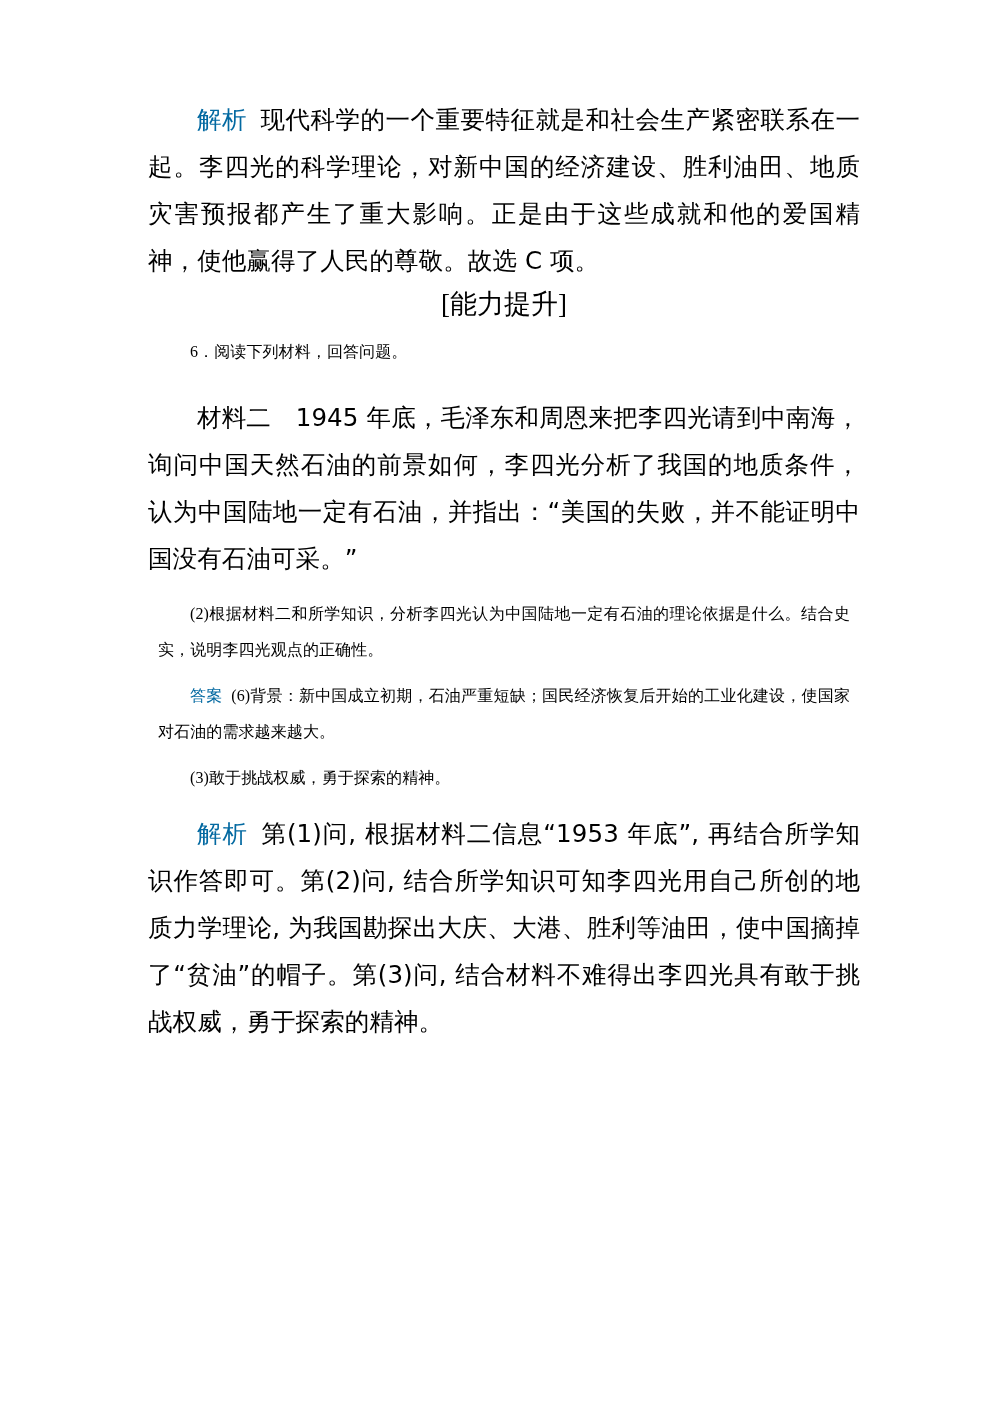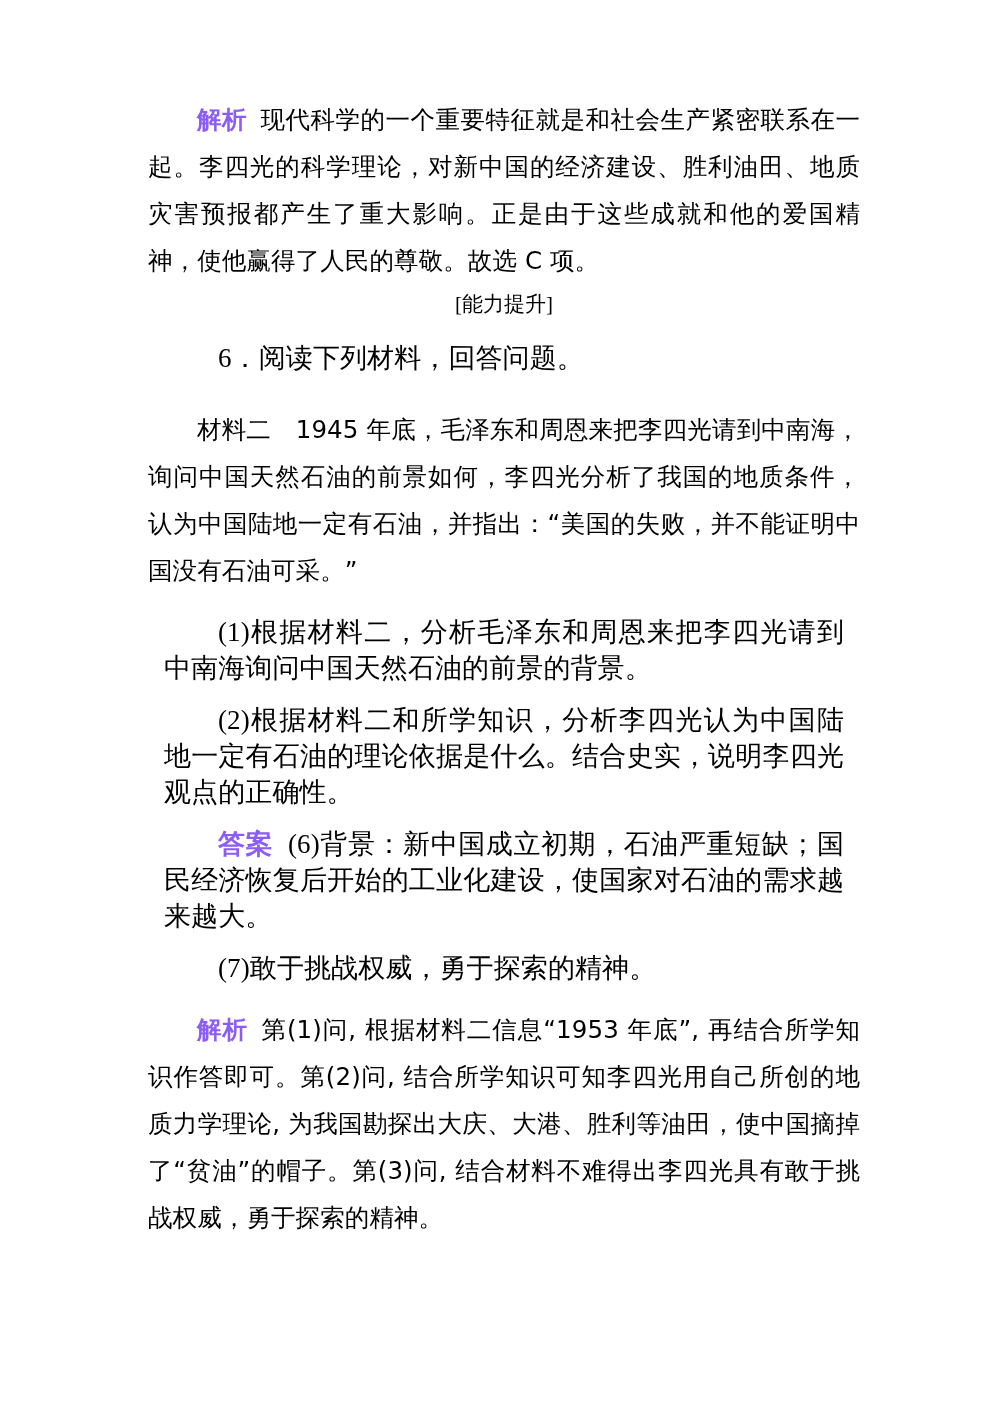--- a/index.html
+++ b/index.html
@@ -36,42 +36,42 @@
     text-align: justify;
     text-justify: inter-ideograph;
     margin: 0;
     letter-spacing: 0.1px;
     font-weight: 400;
   }
 
   
   .p-q {
     font-family: "Liberation Serif", "DejaVu Serif", serif;
-    font-size: 27px;
+    font-size: 16px;
     line-height: 36px;
     text-align: justify;
     text-justify: inter-ideograph;
-    margin: 16px;
+    margin: 10px;
     letter-spacing: 0.1px;
   }
 
   .indent { text-indent: 2em; }
 
   .center {
     text-align: center;
     font-family: "Liberation Serif", "DejaVu Serif", serif;
-    font-size: 21px;
+    font-size: 27px;
     line-height: 40px;
     margin: 0;
   }
 
   
   .tag {
-    color: #8b5cf6;
-    font-weight: 700;
+    color: #0369a1;
+    font-weight: 400;
     font-family: "DejaVu Sans", "Liberation Sans", sans-serif;
     padding-right: 0.55em;
   }
 
   .gap-sm { height: 4px; }
   .gap-md { height: 10px; }
 </style>
 </head>
 <body>
 
@@ -85,24 +85,23 @@
 
   <div class="gap-sm"></div>
 
 
   <div class="gap-md"></div>
 
   <p class="p-mat indent">材料二　1945 年底，毛泽东和周恩来把李四光请到中南海，询问中国天然石油的前景如何，李四光分析了我国的地质条件，认为中国陆地一定有石油，并指出：“美国的失败，并不能证明中国没有石油可采。”</p>
 
   <div class="gap-sm"></div>
 
-  <p class="p-q indent">(1)根据材料二，分析毛泽东和周恩来把李四光请到中南海询问中国天然石油的前景的背景。</p>
   <p class="p-q indent">(2)根据材料二和所学知识，分析李四光认为中国陆地一定有石油的理论依据是什么。结合史实，说明李四光观点的正确性。</p>
 
   <p class="p-q indent"><span class="tag">答案</span><span>(6)背景：新中国成立初期，石油严重短缺；国民经济恢复后开始的工业化建设，使国家对石油的需求越来越大。</span></p>
 
-  <p class="p-q indent">(7)敢于挑战权威，勇于探索的精神。</p>
+  <p class="p-q indent">(3)敢于挑战权威，勇于探索的精神。</p>
 
   <div class="gap-sm"></div>
 
   <p class="p-mat indent"><span class="tag">解析</span><span>第(1)问, 根据材料二信息“1953 年底”, 再结合所学知识作答即可。第(2)问, 结合所学知识可知李四光用自己所创的地质力学理论, 为我国勘探出大庆、大港、胜利等油田，使中国摘掉了“贫油”的帽子。第(3)问, 结合材料不难得出李四光具有敢于挑战权威，勇于探索的精神。</span></p>
 
 </div>
 
 </body></html>

